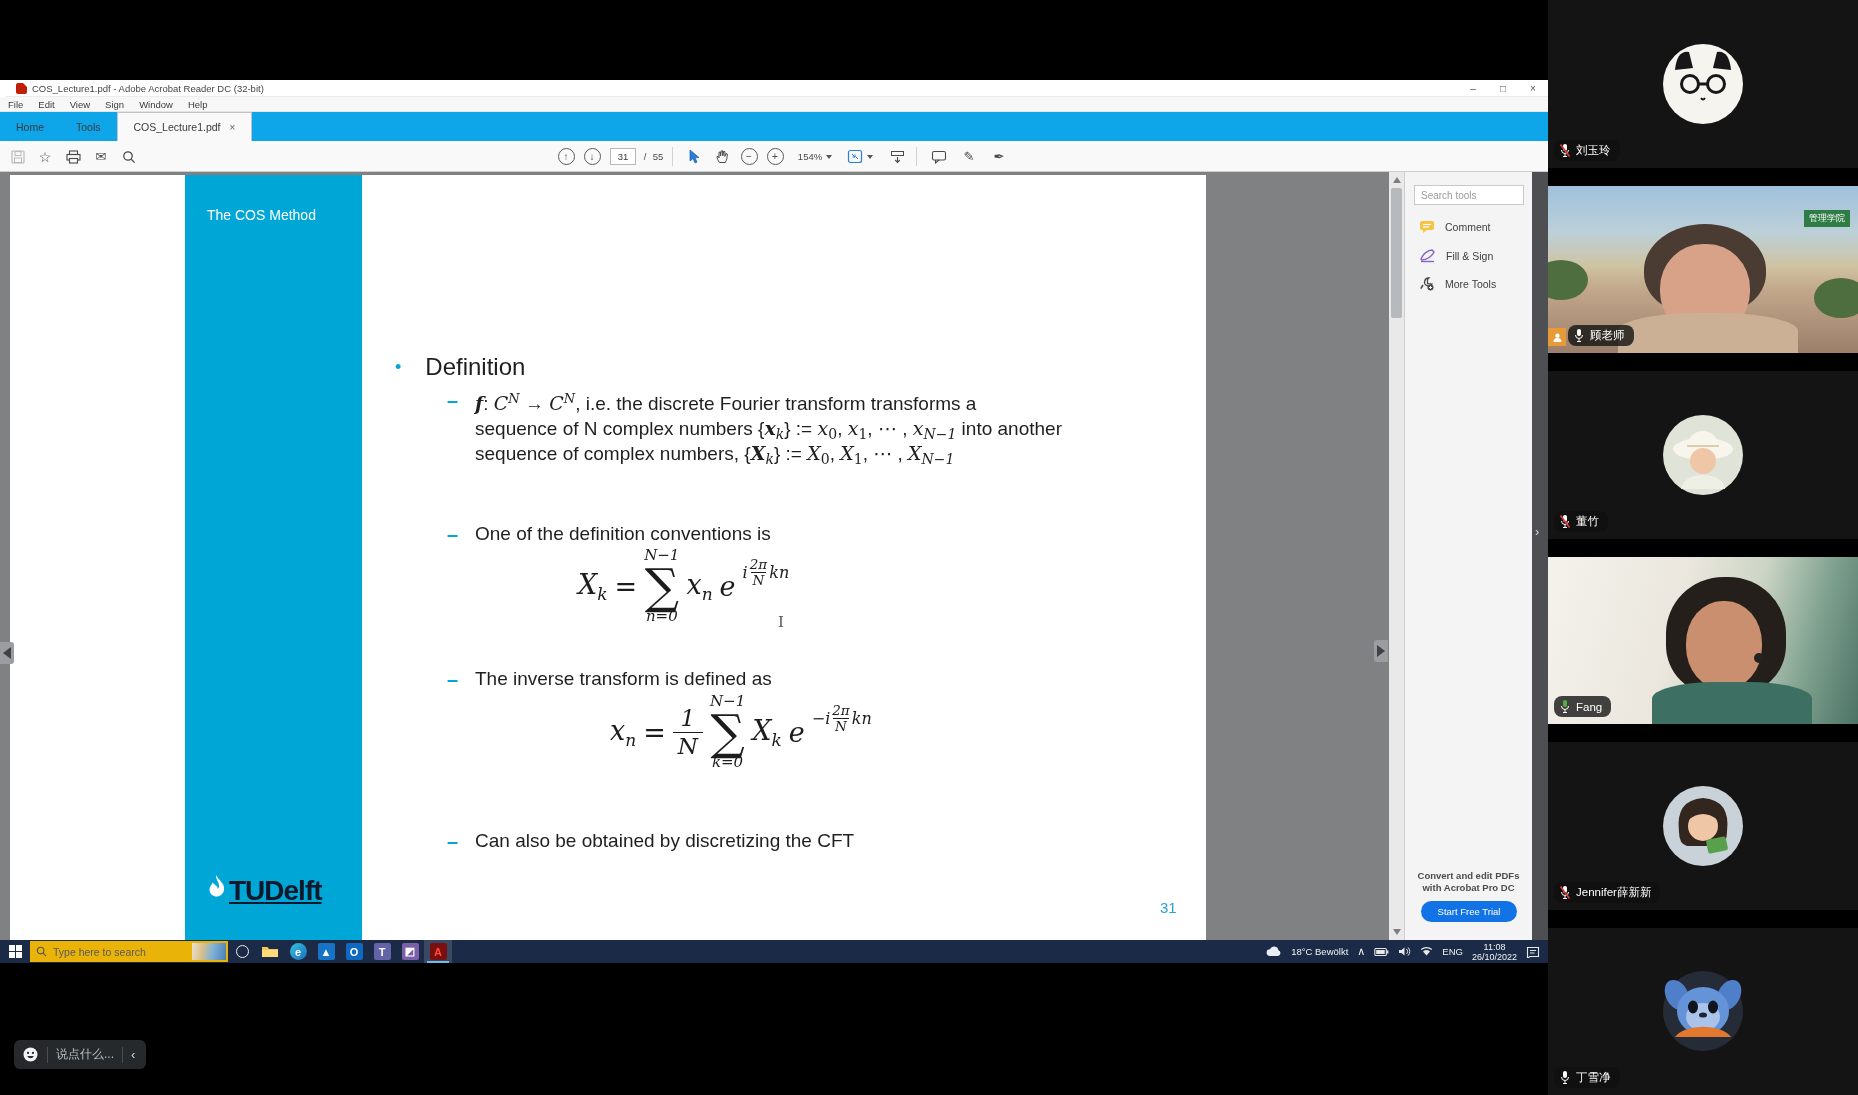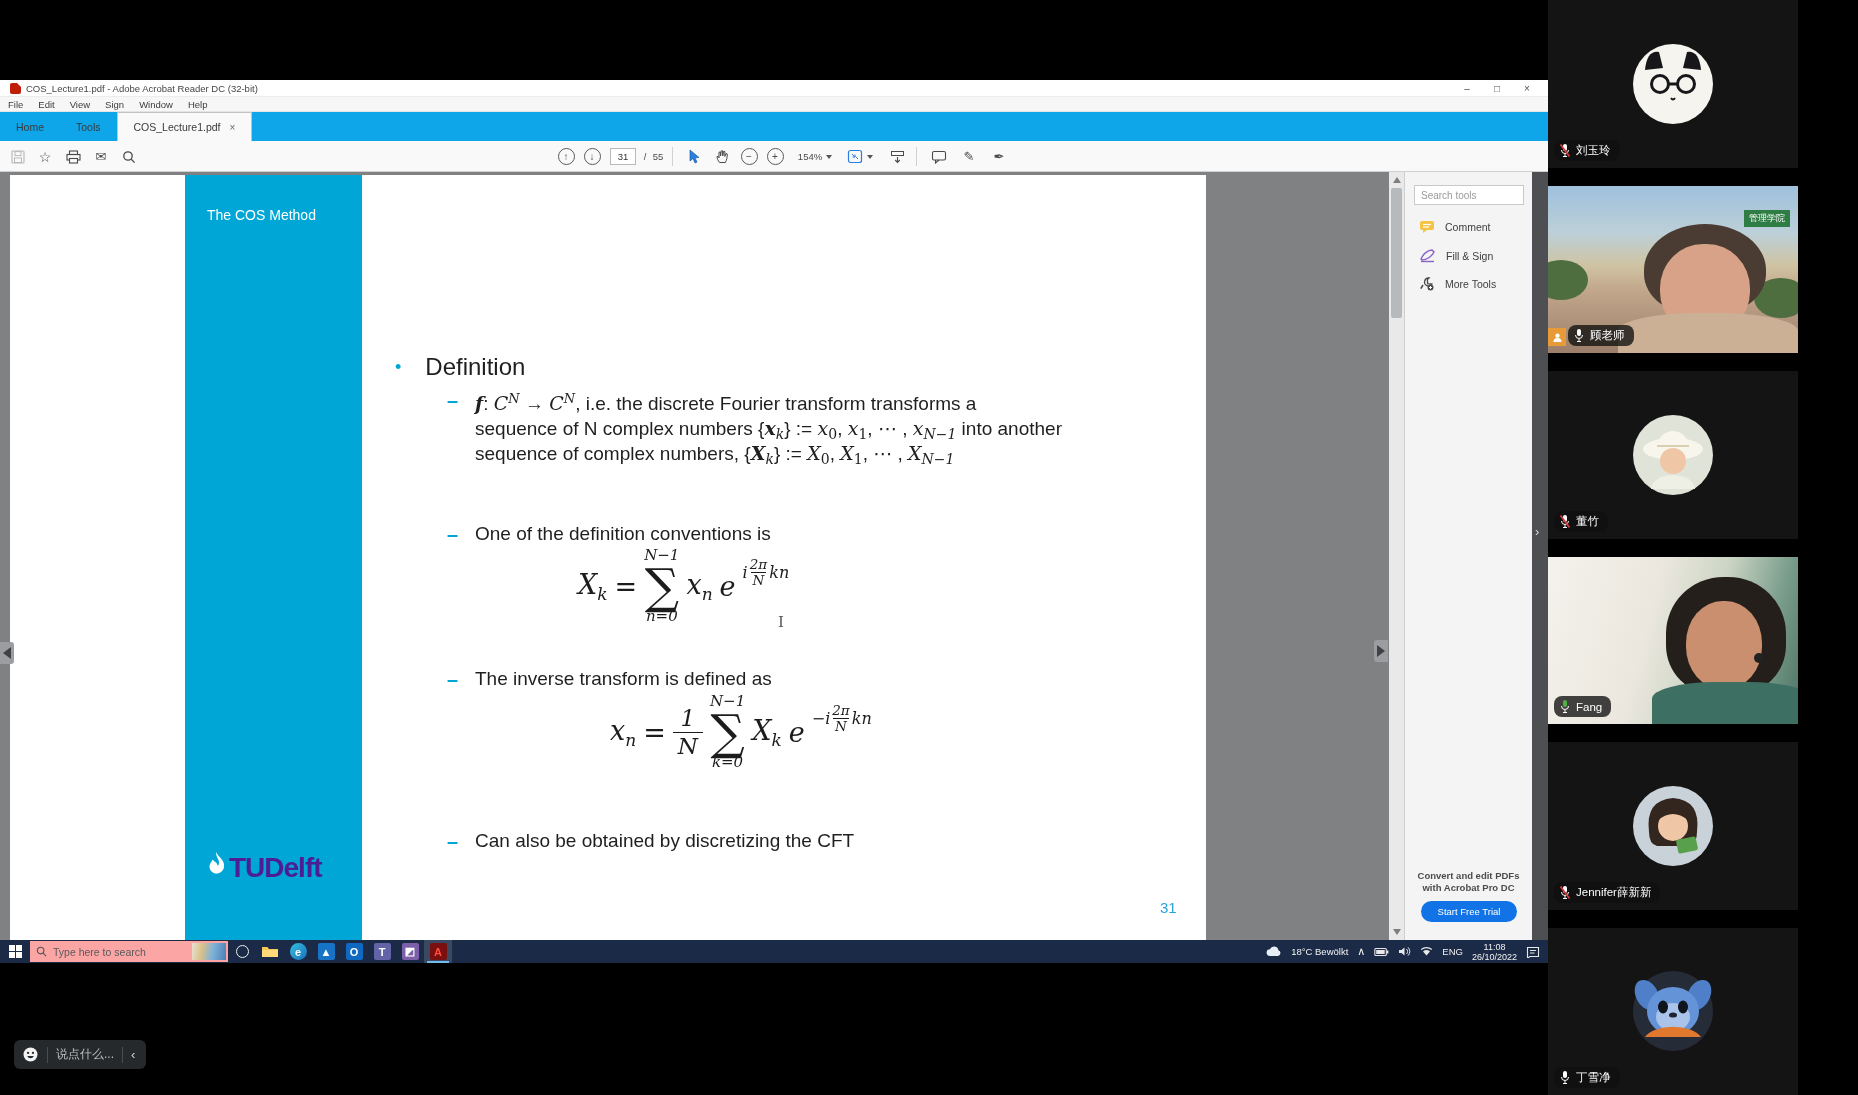--- a/index.html
+++ b/index.html
@@ -2,21 +2,21 @@
 <html><head>
 <meta charset="utf-8">
 <style>
   * { margin:0; padding:0; box-sizing:border-box; }
   html,body { background:#000; }
   .stage { position:relative; width:1858px; height:1095px; background:#000; overflow:hidden;
            font-family:"Liberation Sans",sans-serif; }
 
   
   .acrobat { position:absolute; left:0; top:80px; width:1548px; height:860px; background:#fff; }
-  .titlebar { position:absolute; left:0; top:0; width:100%; height:17px; background:#ffffff;
+  .titlebar { position:absolute; left:6px; top:0; width:100%; height:17px; background:#ffffff;
               display:flex; align-items:center; padding-left:10px; border-bottom:1px solid #ececec;}
   .pdf-ico { width:11px; height:11px; background:#c11e07; border-radius:2px; position:relative; margin-right:5px;}
   .pdf-ico::after{content:""; position:absolute; right:0; top:0; border-left:4px solid #fff0; border-top:4px solid #fff; }
   .title-text { font-size:9.5px; color:#444; }
   .win-btns { position:absolute; right:14px; top:0; height:17px; display:flex; gap:16px; align-items:center;}
   .win-btns span { font-size:10px; color:#555; width:14px; text-align:center; cursor:default;}
   .menubar { position:absolute; left:0; top:17px; width:100%; height:15px; background:#f7f7f7;
              display:flex; align-items:center; gap:15px; padding-left:8px; border-bottom:1px solid #e4e4e4;}
   .menubar span { font-size:9.5px; color:#3c3c3c; }
   .tabbar { position:absolute; left:0; top:32px; width:100%; height:29px; background:#0ea5e9; display:flex; align-items:flex-end;}
@@ -45,21 +45,21 @@
   .float-arrow { position:absolute; width:14px; height:22px; background:#9b9da0; display:flex; align-items:center; justify-content:center;}
   .fa-left { left:0; top:470px; border-radius:0 3px 3px 0;}
   .fa-right { left:1374px; top:468px; border-radius:3px 0 0 3px;}
   .tri-l { width:0;height:0;border-top:6px solid transparent;border-bottom:6px solid transparent;border-right:8px solid #3f4144;}
   .tri-r { width:0;height:0;border-top:6px solid transparent;border-bottom:6px solid transparent;border-left:8px solid #3f4144;}
 
   
   .page { position:absolute; left:10px; top:3px; width:1196px; height:765px; background:#fff; }
   .side-band { position:absolute; left:175px; top:0; width:177px; height:765px; background:#00A6D6; }
   .side-label { position:absolute; left:22px; top:32px; font-size:14px; color:#fff; }
-  .tu-logo { position:absolute; left:20px; top:677px; display:flex; align-items:flex-end; color:#4c1d95;}
+  .tu-logo { position:absolute; left:20px; top:700px; display:flex; align-items:flex-end; color:#0f172a;text-decoration:underline;}
   .tu-flame { margin-right:2px; margin-bottom:2px;}
   .tu-txt { font-size:28px; font-weight:bold; letter-spacing:-1px;}
   .slide-title { position:absolute; left:383px; top:60px; font-size:38px; color:#2aa2d8; }
   .bullet-row { position:absolute; left:385px; top:178px; display:flex; align-items:center; gap:24px;}
   .bullet-dot { color:#00A6D6; font-size:18px; }
   .bullet-txt { font-size:24px; color:#1f1f1f; }
   .dash { position:absolute; left:437px; color:#00A6D6; font-size:20px; font-weight:bold;}
   .body-txt { position:absolute; font-size:19px; color:#1f1f1f; }
   .def-block { position:absolute; left:465px; top:216px; }
   .def-line { height:25.5px; white-space:nowrap; font-size:19px; color:#1f1f1f;}
@@ -94,21 +94,21 @@
   .trial-btn { position:absolute; left:16px; bottom:18px; width:96px; height:21px; border-radius:11px;
                background:#1273e6; color:#fff; font-size:9.5px; display:flex; align-items:center; justify-content:center;}
   .dark-strip { position:absolute; left:1532px; top:0; width:16px; height:768px; background:#4d4f52;}
   .strip-chev { position:absolute; left:3px; top:352px; color:#d8d8d8; font-size:13px;}
 
   
   .taskbar { position:absolute; left:0; top:940px; width:1548px; height:23px; background:#1b2a47; display:flex; align-items:center;}
   .tb-start { width:30px; height:23px; display:flex; align-items:center; justify-content:center;}
   .win-logo { display:grid; grid-template-columns:6px 6px; grid-template-rows:6px 6px; gap:1px;}
   .win-logo i { background:#fdfdfd; }
-  .tb-searchbox { width:198px; height:21px; background:#fca5a5; display:flex; align-items:center; padding-left:6px; gap:6px; position:relative;}
+  .tb-searchbox { width:198px; height:21px; background:#eab308; display:flex; align-items:center; padding-left:6px; gap:6px; position:relative;}
   .tb-search-txt { font-size:10.5px; color:#5a5a5a; }
   .tb-thumb { position:absolute; right:2px; top:2px; width:34px; height:17px;
               background:linear-gradient(100deg,#e8e2d2 0%,#d9c089 30%,#7fb2d9 60%,#4a7fb5 100%);}
   .tb-app { width:28px; height:23px; display:flex; align-items:center; justify-content:center; position:relative;}
   .tb-app.active { background:rgba(255,255,255,0.14); }
   .tb-app.active::after { content:""; position:absolute; left:3px; bottom:0; width:22px; height:2px; background:#76b9ed;}
   .app-sq { width:17px; height:17px; border-radius:2px; display:flex; align-items:center; justify-content:center;
             color:#fff; font-size:11px; font-weight:bold;}
   .cortana { width:13px; height:13px; border:1.6px solid #f0f0f0; border-radius:50%;}
   .tray { margin-left:auto; display:flex; align-items:center; gap:9px; padding-right:8px; color:#fff;}
@@ -116,21 +116,21 @@
   .clockblk { text-align:center; font-size:9px; line-height:10px; color:#f2f2f2;}
 
   
   .chat-pill { position:absolute; left:14px; top:1040px; width:132px; height:29px; background:#26292b;
                border-radius:6px; display:flex; align-items:center; padding:0 8px; gap:8px;}
   .chat-div { width:1px; height:16px; background:#4a4d4f; }
   .chat-txt { font-size:12px; color:#b9bcbe; }
   .chat-chev { font-size:13px; color:#cfd2d4; }
 
   
-  .pstrip { position:absolute; left:1548px; top:0; width:250px; height:1095px; display:grid;
+  .pstrip { position:absolute; left:1548px; top:0; width:310px; height:1095px; display:grid;
             grid-template-rows:repeat(6,1fr); row-gap:18px; background:#000;}
   .ptile { position:relative; background:#141414; overflow:hidden;}
   .avatar-wrap { position:absolute; left:0; top:0; width:100%; height:100%; display:flex; align-items:center; justify-content:center;}
   .nametag { position:absolute; left:6px; bottom:7px; display:flex; align-items:center; gap:5px;
              background:rgba(15,15,15,0.78); border-radius:8px; padding:3px 9px 3px 5px;}
   .nametag .pname { font-size:11.5px; color:#fff; }
   .host-badge { position:absolute; left:0; bottom:7px; width:18px; height:18px; background:#e79b38;
                 display:flex; align-items:center; justify-content:center;}
   .nametag.host-offset { left:20px; }
   

